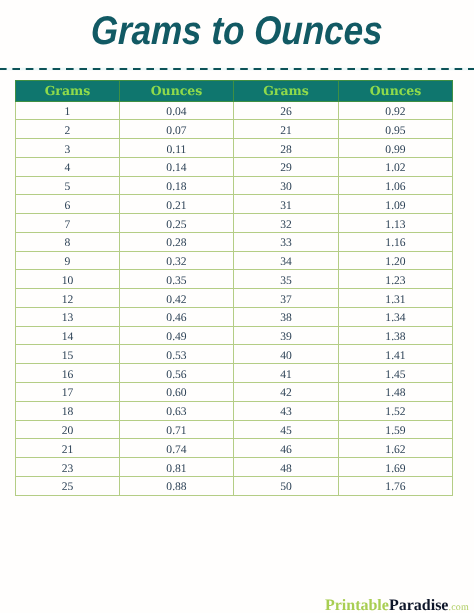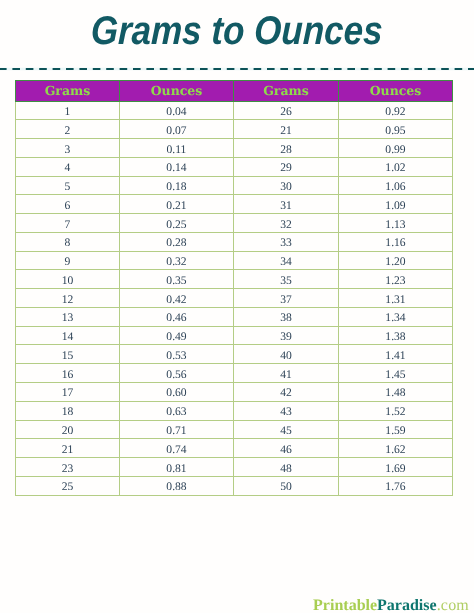--- a/index.html
+++ b/index.html
@@ -15,34 +15,34 @@
     font-family:"Liberation Sans",sans-serif;font-style:italic;font-weight:bold;
     font-size:40px;line-height:48px;color:#125a64;}
   .title span{display:inline-block;transform:scaleX(0.875) skewX(-2.2deg);transform-origin:center;}
 
   .cutline{position:absolute;left:0;top:65px;width:474px;height:8px;}
   .cutline svg{display:block;}
 
   .tblwrap{position:absolute;left:15px;top:80px;width:437px;}
   table{border-collapse:collapse;width:437px;table-layout:fixed;}
   col.c1{width:104px;} col.c2{width:114px;} col.c3{width:105px;} col.c4{width:114px;}
-  th{background:#a21caf;color:#8fda4b;font-family:"DejaVu Serif",serif;font-weight:bold;
+  th{background:#0f766e;color:#8fda4b;font-family:"DejaVu Serif",serif;font-weight:bold;
      font-size:12.5px;line-height:19.5px;height:19.5px;text-align:center;
      border:1px solid #3f8f43;padding:0;vertical-align:middle;}
   td{height:17.77px;line-height:17.77px;text-align:center;font-size:11.6px;color:#2e4357;
      border:1px solid #b4cd85;padding:0;font-family:"Liberation Serif",serif;
      vertical-align:middle;}
   td span{display:inline-block;position:relative;top:1.5px;}
 
   .brand{position:absolute;left:0;top:598px;width:469px;text-align:right;
      font-family:"Liberation Serif",serif;font-weight:bold;font-size:16px;
      line-height:16px;white-space:nowrap;}
   .b1{color:#a8ce52;}
-  .b2{color:#0f766e;}
-  .b3{color:#b0ce64;font-size:16px;font-weight:normal;letter-spacing:0.2px;}
+  .b2{color:#0f172a;}
+  .b3{color:#b0ce64;font-size:10px;font-weight:normal;letter-spacing:0.2px;}
 </style>
 </head>
 <body>
 
 <div class="page">
   <h1 class="title"><span>Grams to Ounces</span></h1>
   <div class="cutline">
     <svg width="474" height="8" viewBox="0 0 474 8">
       <line x1="0" y1="4" x2="474" y2="4" stroke="#eaf7f8" stroke-width="2.5"></line>
       <line x1="-1" y1="4" x2="474" y2="4" stroke="#0d5358" stroke-width="2.2" stroke-dasharray="7.6 5.8"></line>

